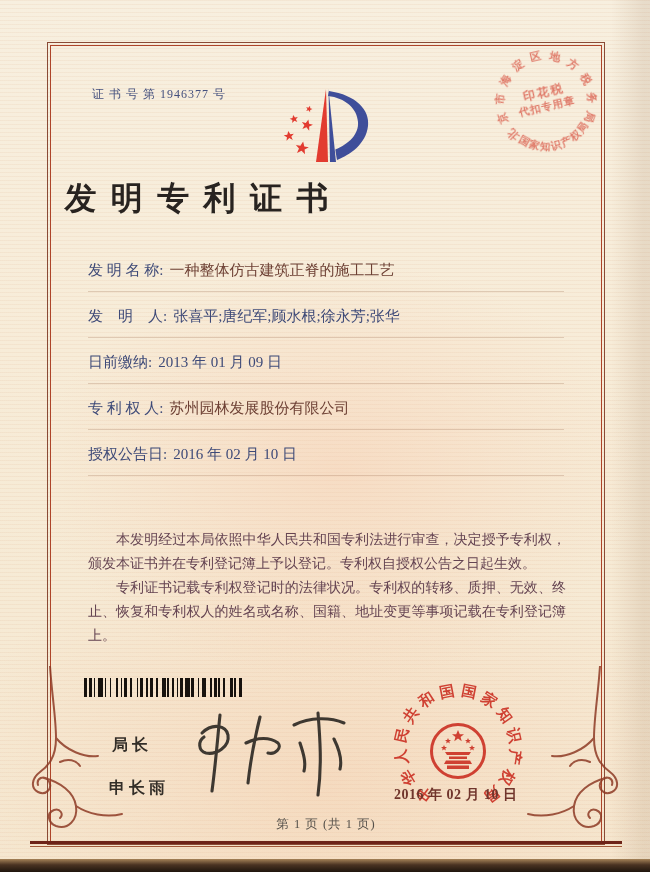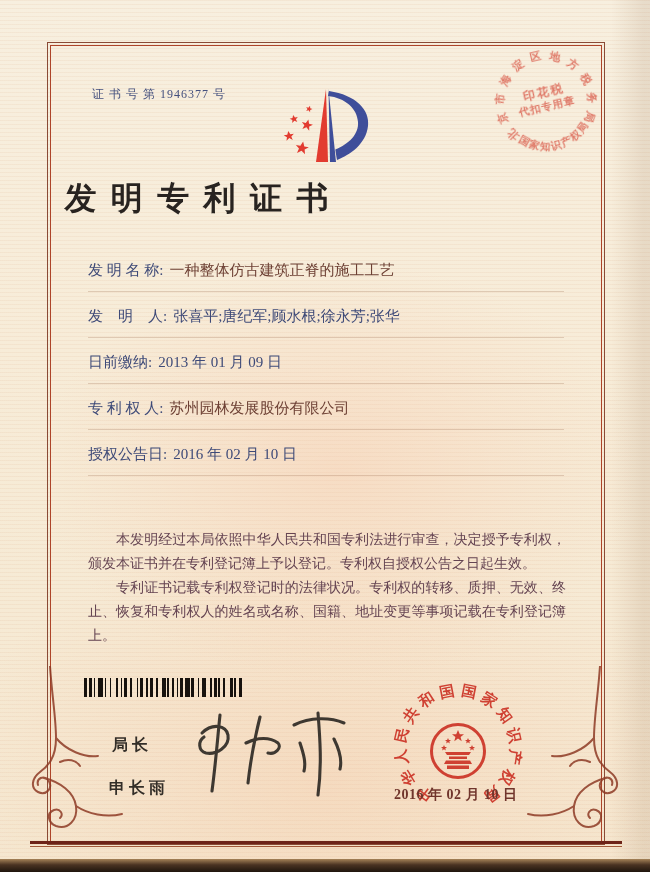--- a/index.html
+++ b/index.html
@@ -224,14 +224,15 @@
         <use href="#st" transform="translate(14,-3) scale(0.5)"></use>
         <path d="M-13,1 L13,1 L11,4 L-11,4 Z"></path>
         <rect x="-9" y="5.5" width="18" height="2.5"></rect>
         <path d="M-12,9.5 L12,9.5 L14,13 L-14,13 Z"></path>
         <rect x="-11" y="14.5" width="22" height="3.5"></rect>
       </g>
     </svg>
   </div>
   <div class="abs seal-date">2016 年 02 月 10 日</div>
 
+  <div class="abs footer">第 1 页 (共 1 页)</div>
 
 </div>
 
 </body></html>

